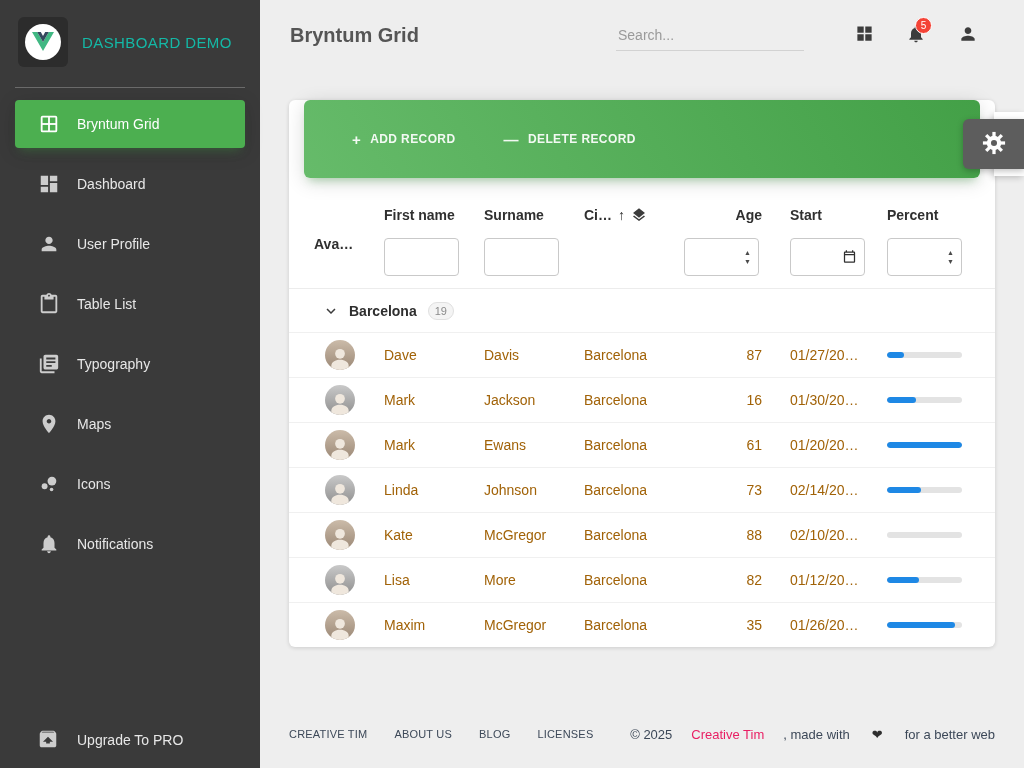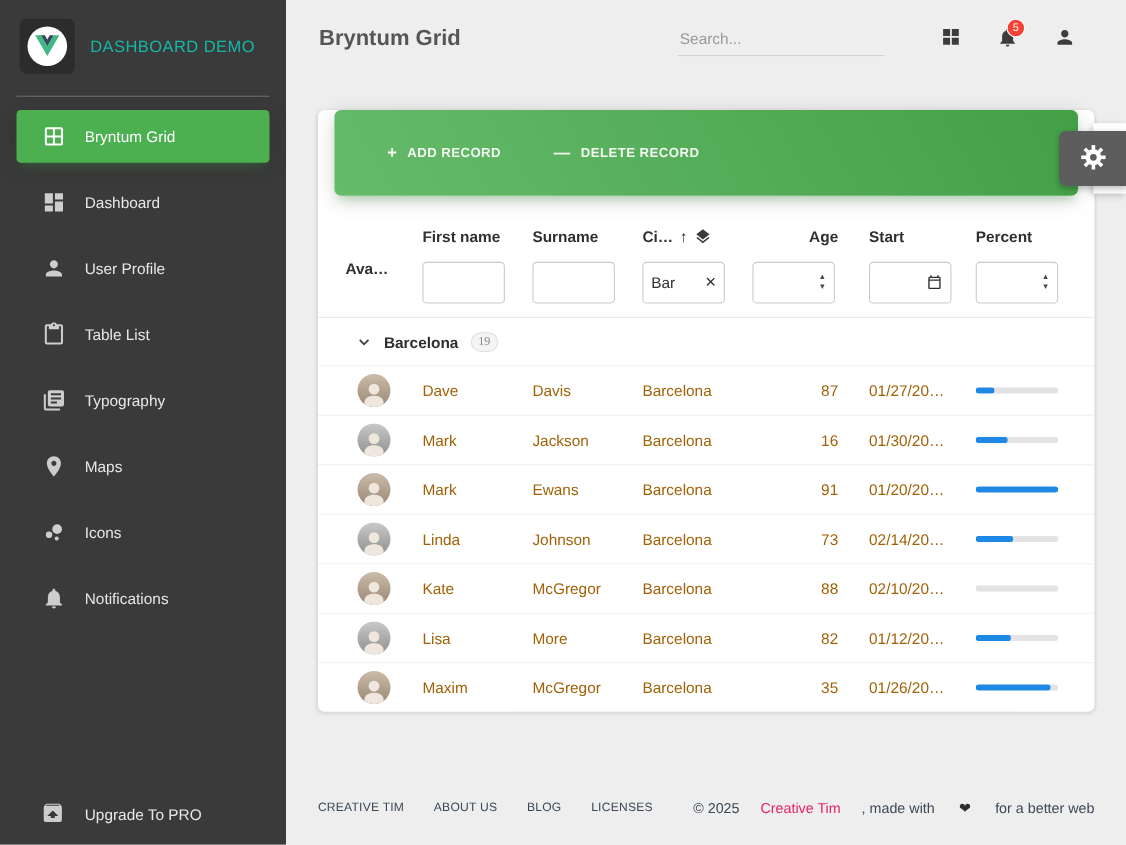--- a/index.html
+++ b/index.html
@@ -59,21 +59,21 @@
   .filter-box { width:75px; height:38px; border:1px solid #c9c9c9; border-radius:4px; background:#fff; display:flex; align-items:center; padding:0 7px; gap:4px; }
   .filter-input { border:none; outline:none; width:100%; font-size:14px; font-family:"Liberation Sans",sans-serif; color:#333; background:transparent; }
   .clear-x { font-size:17px; color:#333; cursor:pointer; line-height:1; background:none; border:none; padding:0 0 2px 0; }
   .spinner { margin-left:auto; display:flex; flex-direction:column; gap:3px; }
   .spin-btn { font-size:7px; color:#4a4a4a; line-height:.8; cursor:pointer; background:none; border:none; padding:0; }
   .cal-btn { margin-left:auto; background:none; border:none; cursor:pointer; color:#2f2f2f; width:16px; height:16px; padding:0; }
 
   .group-row { border-top:1px solid #ececec; height:44px; display:flex; align-items:center; gap:9px; padding:0 25px 0 33px; cursor:pointer; }
   .chev { width:18px; height:18px; color:#3c3c3c; }
   .group-name { font-weight:bold; color:#2e2e2e; }
-  .count-badge { background:#f4f4f4; border:1px solid #e0e0e0; color:#8a8a8a; font-size:11px; border-radius:9px; padding:2px 6px; margin-left:2px;font-family:Liberation Serif, serif; }
+  .count-badge { background:#f4f4f4; border:1px solid #e0e0e0; color:#8a8a8a; font-size:11px; border-radius:9px; padding:2px 6px; margin-left:2px; }
 
   .row { border-top:1px solid #f0f0f0; height:45px; align-items:center; padding:0 25px; cursor:pointer; }
   .cell { color:#a16207; overflow:hidden; white-space:nowrap; }
   .c-age { text-align:right; }
   .c-start { padding-left:28px; }
   .avatar { width:30px; height:30px; border-radius:50%; display:flex; align-items:flex-end; justify-content:center; overflow:hidden; margin-left:11px; background:linear-gradient(#cbbba9,#9b8876); }
   .row:nth-child(2n) .avatar { background:linear-gradient(#c9c9c9,#8f8f8f); }
   .bar-track { display:block; width:75px; height:6px; border-radius:3px; background:#e3e3e3; overflow:hidden; }
   .bar-fill { display:block; height:6px; border-radius:3px; background:#1e88e5; width:0; }
 
@@ -276,26 +276,20 @@
           <div class="f-cell" style="grid-column:2">
             <div class="filter-box">
                 <input class="filter-input" style="">
               </div>
           </div>
           <div class="f-cell" style="grid-column:3">
             <div class="filter-box">
                 <input class="filter-input" style="">
               </div>
           </div>
-          <div class="f-cell" style="grid-column:4">
-            <div class="filter-box">
-              <input class="filter-input" value="Bar" style="">
-              <button class="clear-x">×</button>
-            </div>
-          </div>
           <div class="f-cell" style="grid-column:5">
             <div class="filter-box">
               <input class="filter-input" style="">
               <span class="spinner">
                 <button class="spin-btn">▲</button>
                 <button class="spin-btn">▼</button>
               </span>
             </div>
           </div>
           <div class="f-cell pad-start" style="grid-column:6">
@@ -376,21 +370,21 @@
               <span class="avatar">
                 <svg width="26" height="26" viewBox="0 0 24 24" fill="#efe7dd">
                   <circle cx="12" cy="9" r="4.5"></circle>
                   <path d="M12 14.5c-4.5 0-8 2.2-8 5.5v4h16v-4c0-3.3-3.5-5.5-8-5.5z"></path>
                 </svg>
               </span>
             </div>
           <div class="cell">Mark</div>
           <div class="cell">Ewans</div>
           <div class="cell">Barcelona</div>
-          <div class="cell c-age">91</div>
+          <div class="cell c-age">61</div>
           <div class="cell c-start">01/20/20…</div>
           <div class="cell">
               <span class="bar-track">
                 <span class="bar-fill" style="width: 100%;"></span>
               </span>
             </div>
         </div>
 
         <div class="row gcols">
           <div class="cell">

